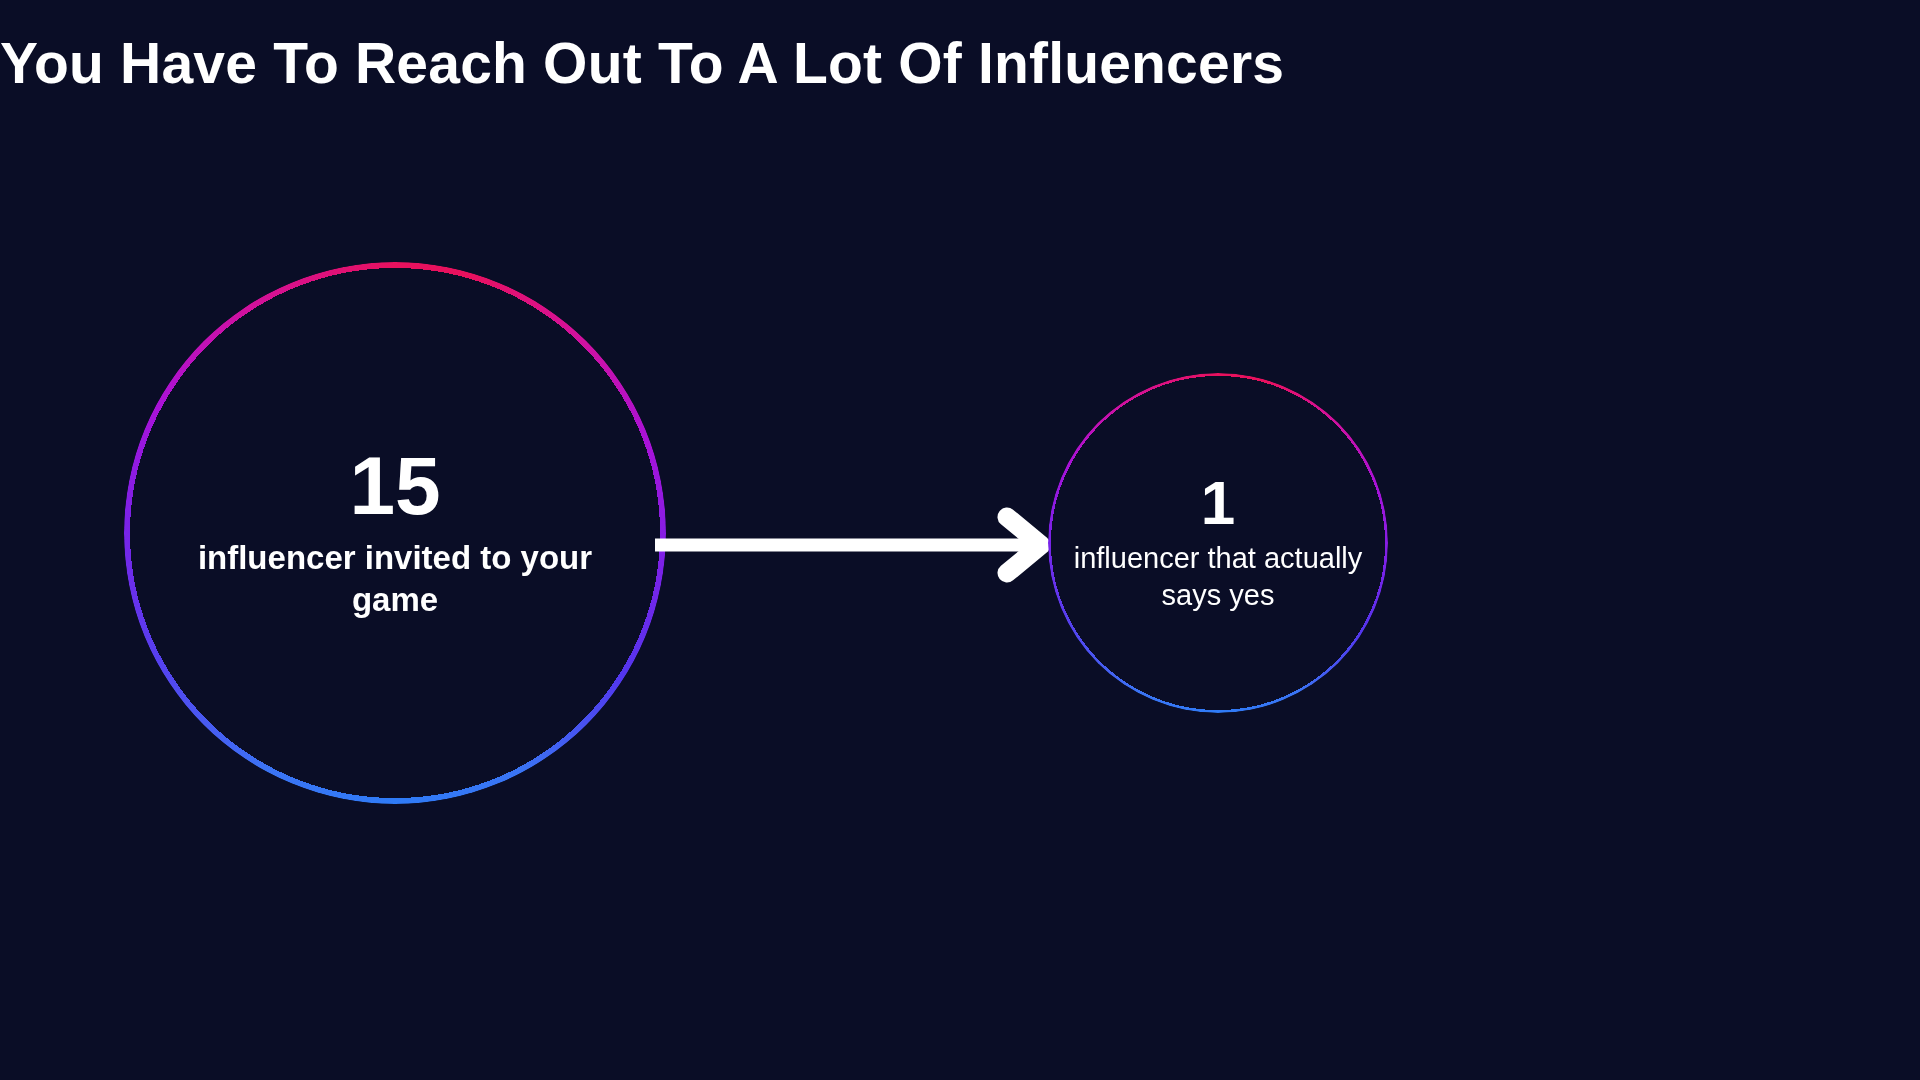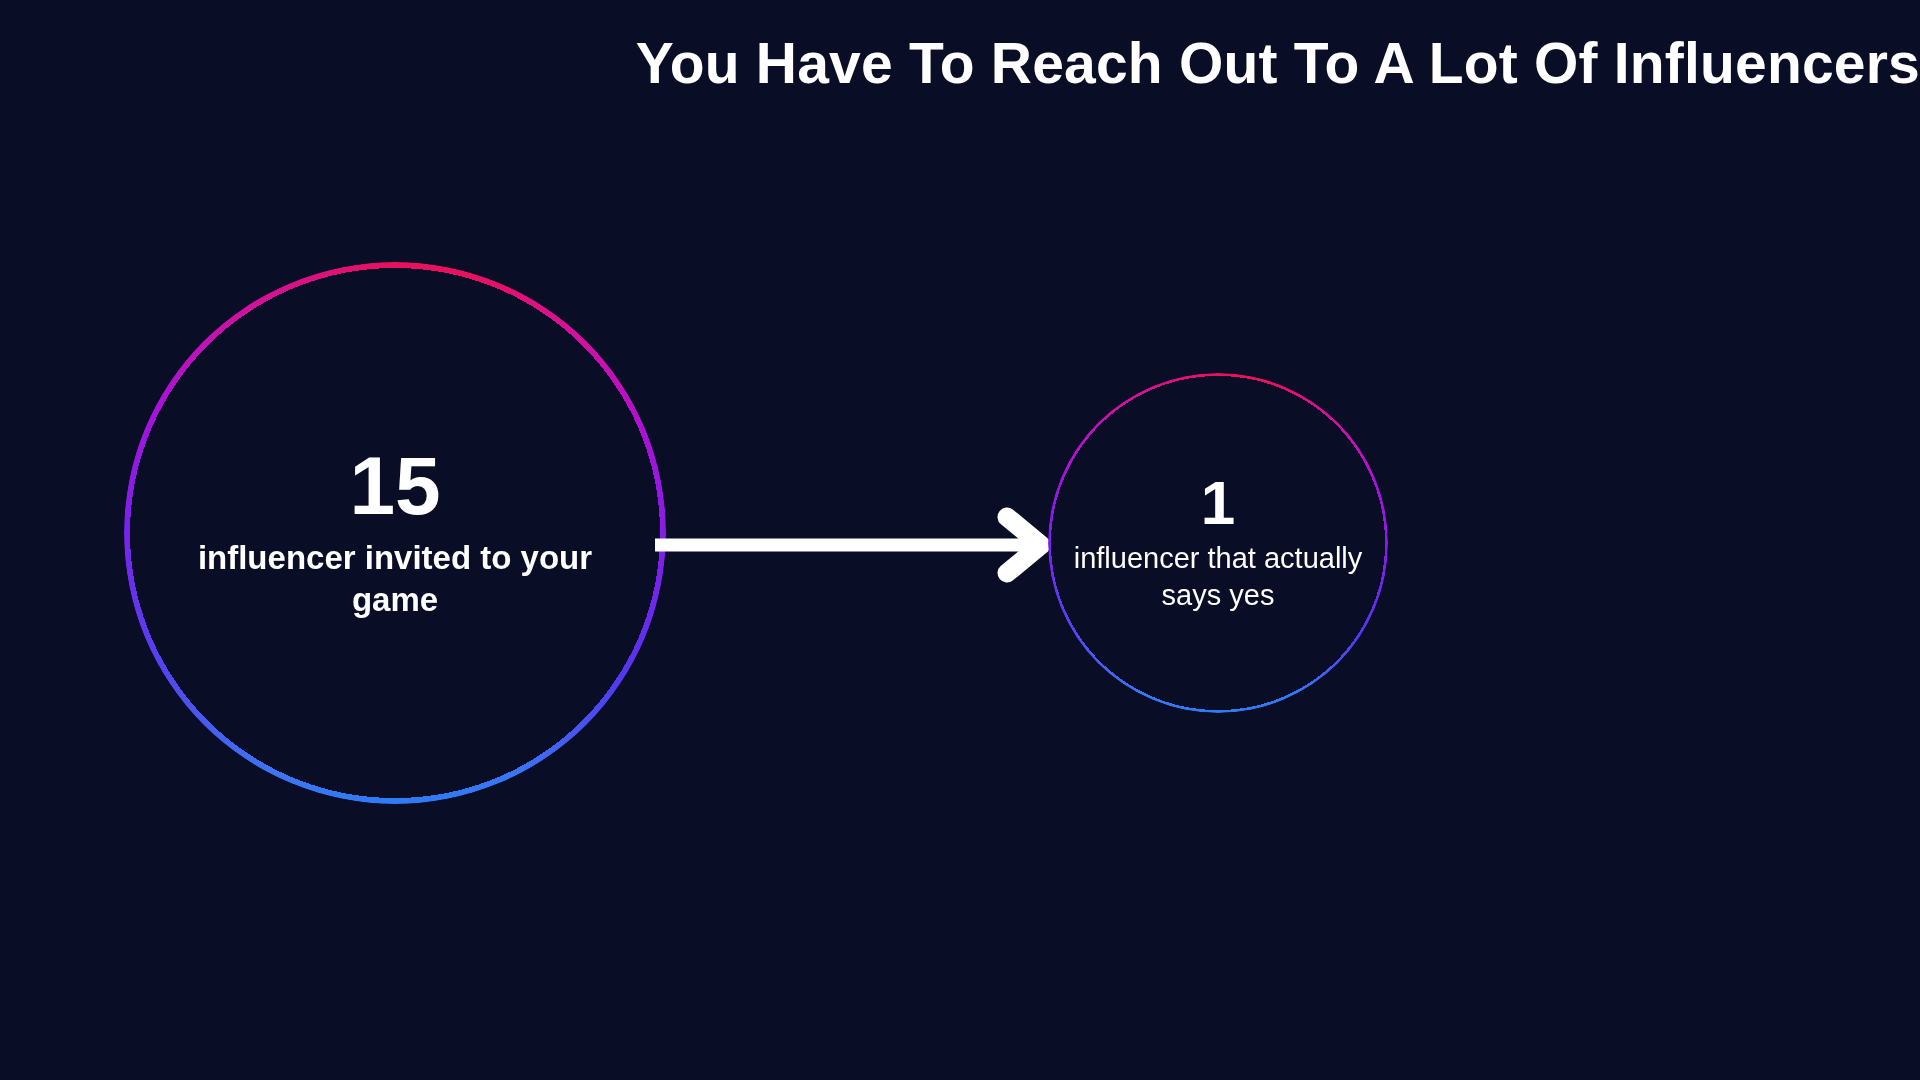--- a/index.html
+++ b/index.html
@@ -15,21 +15,21 @@
     font-family:"Liberation Sans", sans-serif;
     position:relative;
   }
 
   
   #slide-title {
     position:absolute;
     top:32px;
     left:0;
     width:1920px;
-    text-align:right;
+    text-align:left;
     color:#ffffff;
     font-size:57px;
     font-weight:bold;
     letter-spacing:0.2px;
     line-height:1.1;
     white-space:nowrap;
   }
 
   
   #diagram-stage {

